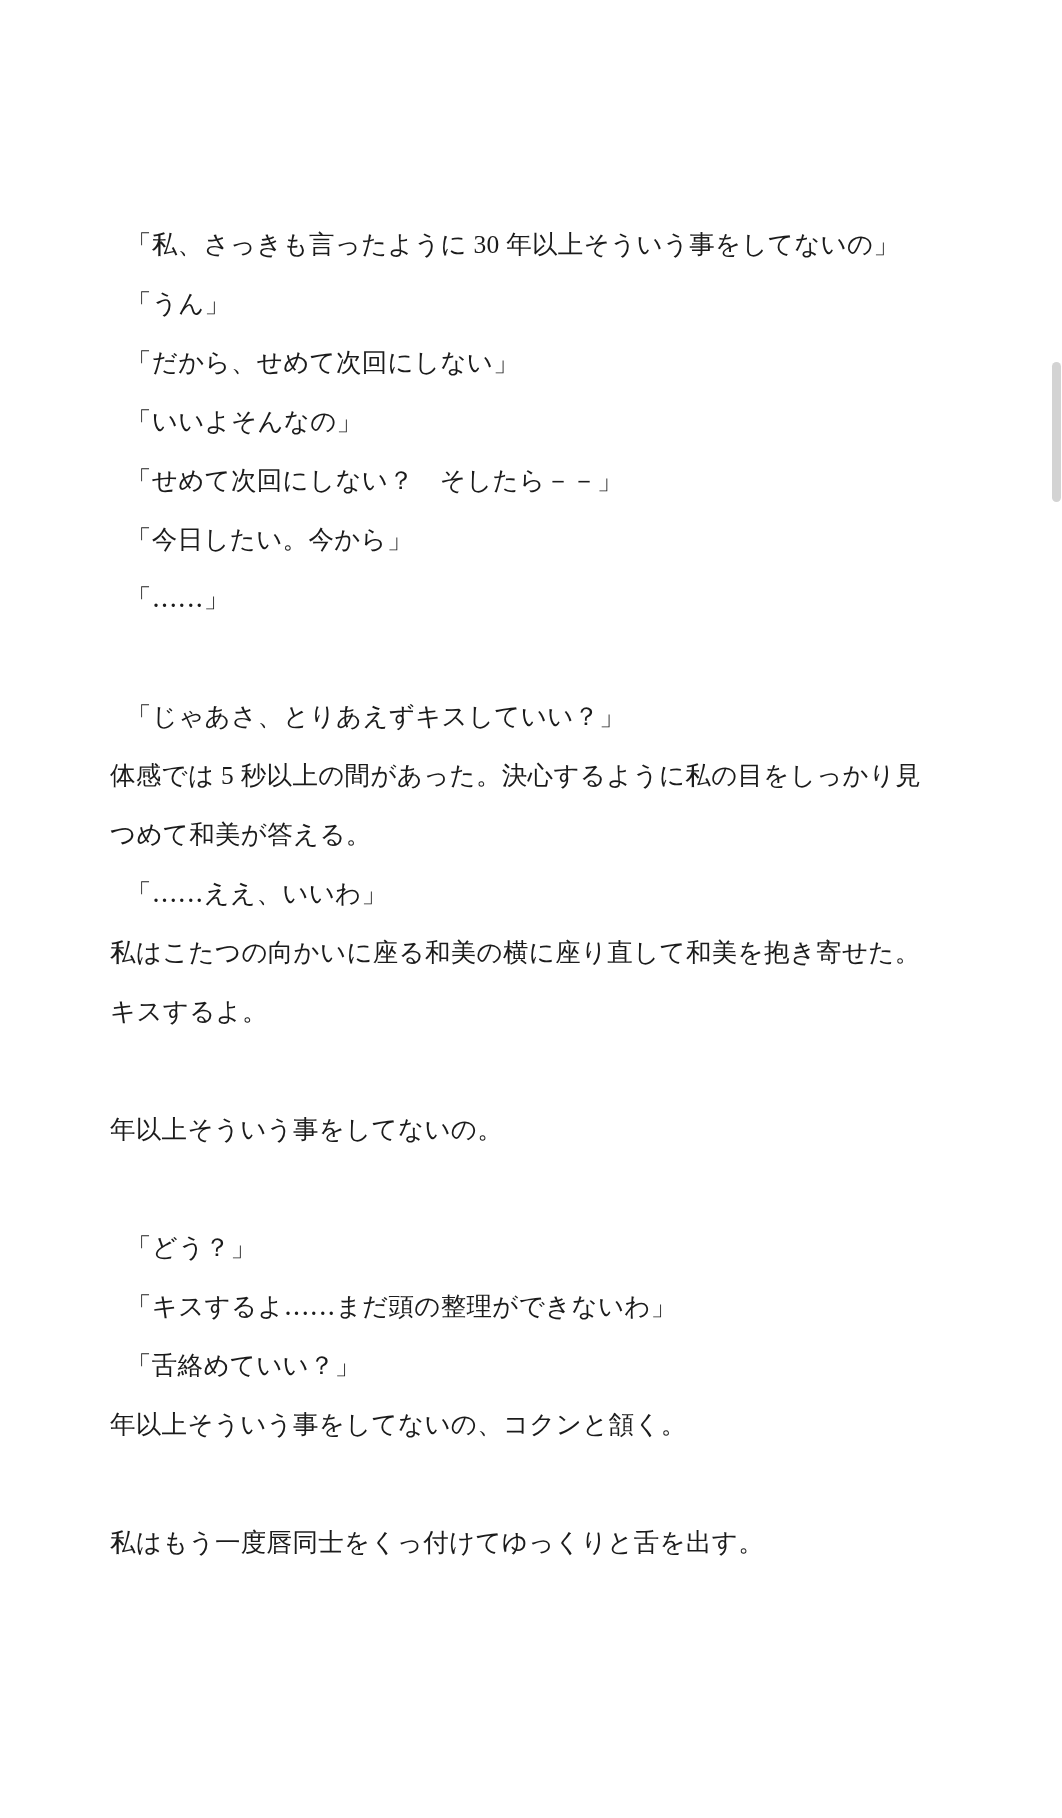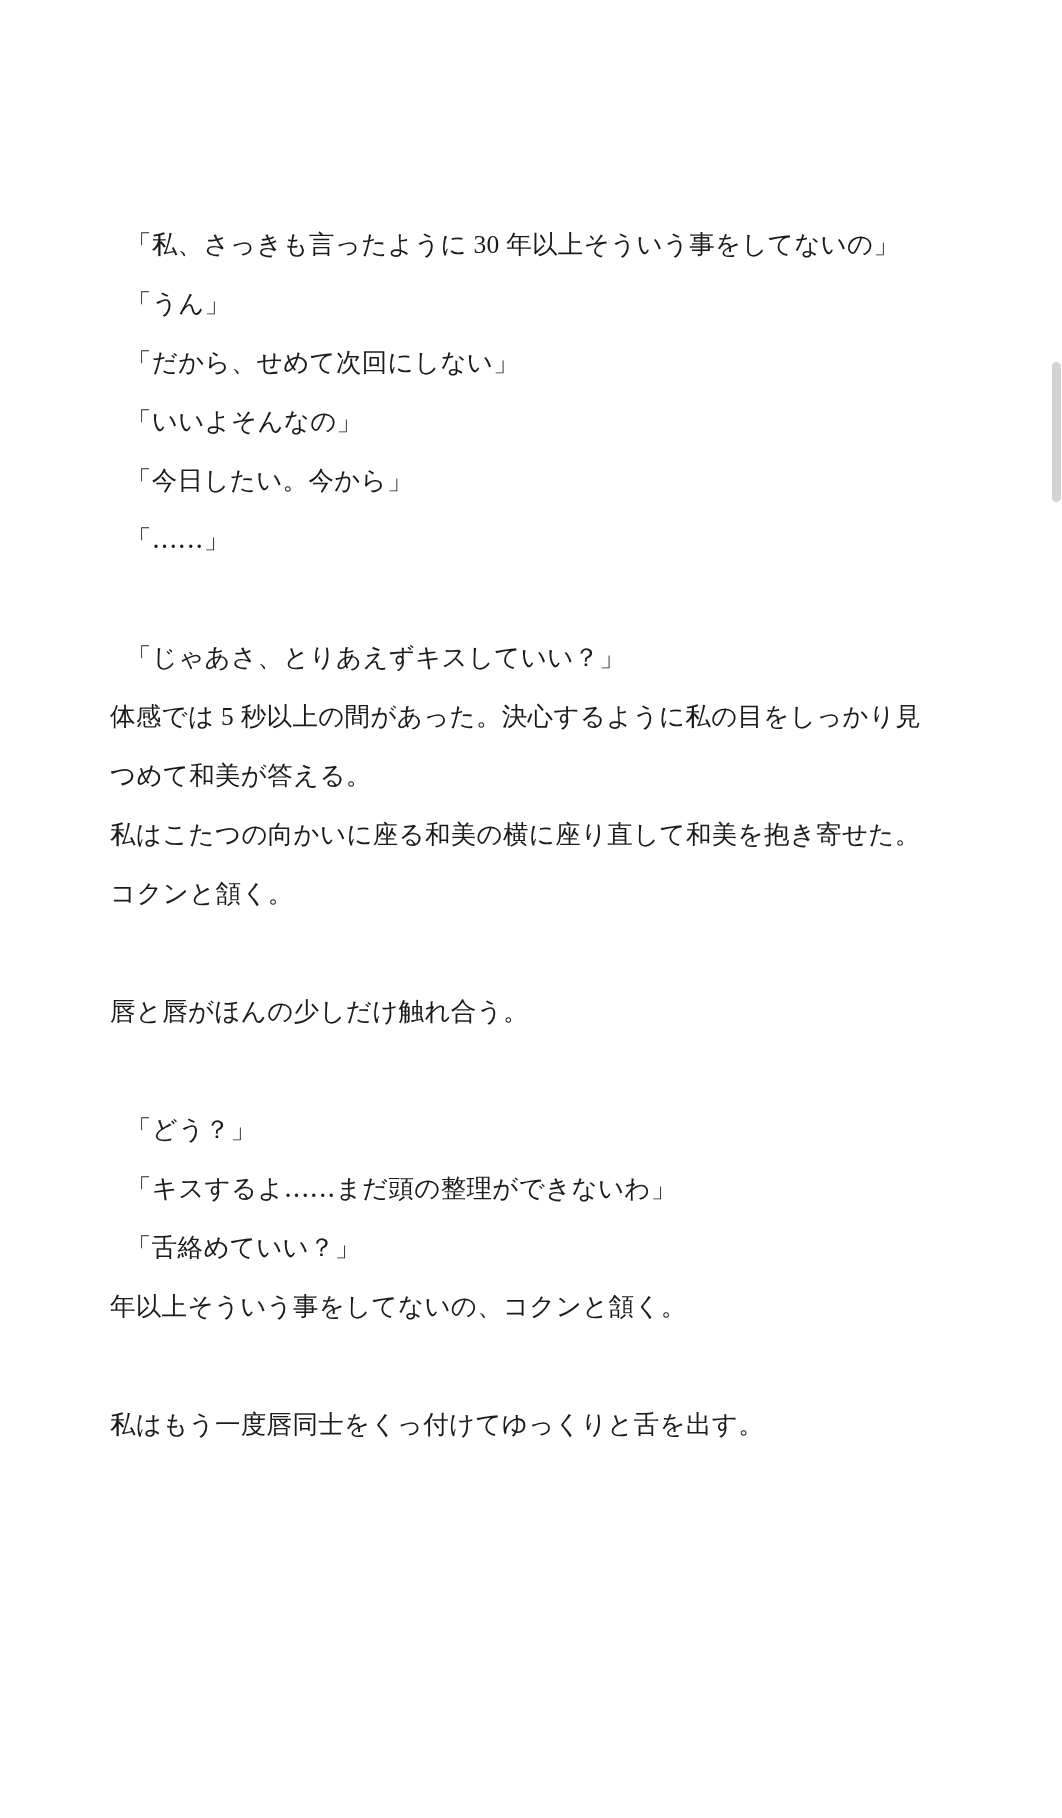--- a/index.html
+++ b/index.html
@@ -71,33 +71,35 @@
 <body>
 
 <div id="page">
 
   <div class="content">
 
     <div class="line dialogue">「私、さっきも言ったように 30 年以上そういう事をしてないの」</div>
     <div class="line dialogue">「うん」</div>
     <div class="line dialogue">「だから、せめて次回にしない」</div>
     <div class="line dialogue">「いいよそんなの」</div>
+    <div class="line dialogue">「せめて次回にしない？　そしたら－－」</div>
     <div class="line dialogue">「今日したい。今から」</div>
     <div class="line dialogue">「‥‥‥」</div>
 
     <div class="gap"></div>
 
     <div class="line dialogue">「じゃあさ、とりあえずキスしていい？」</div>
     <div class="line narration">体感では 5 秒以上の間があった。決心するように私の目をしっかり見つめて和美が答える。</div>
+    <div class="line dialogue">「‥‥‥ええ、いいわ」</div>
     <div class="line narration">私はこたつの向かいに座る和美の横に座り直して和美を抱き寄せた。</div>
-    <div class="line narration">コクンと頷く。</div>
+    <div class="line narration">キスするよ。</div>
 
     <div class="gap"></div>
 
-    <div class="line narration">唇と唇がほんの少しだけ触れ合う。</div>
+    <div class="line narration">年以上そういう事をしてないの。</div>
 
     <div class="gap"></div>
 
     <div class="line dialogue">「どう？」</div>
     <div class="line dialogue">「キスするよ‥‥‥まだ頭の整理ができないわ」</div>
     <div class="line dialogue">「舌絡めていい？」</div>
     <div class="line narration">年以上そういう事をしてないの、コクンと頷く。</div>
 
     <div class="gap"></div>
 

